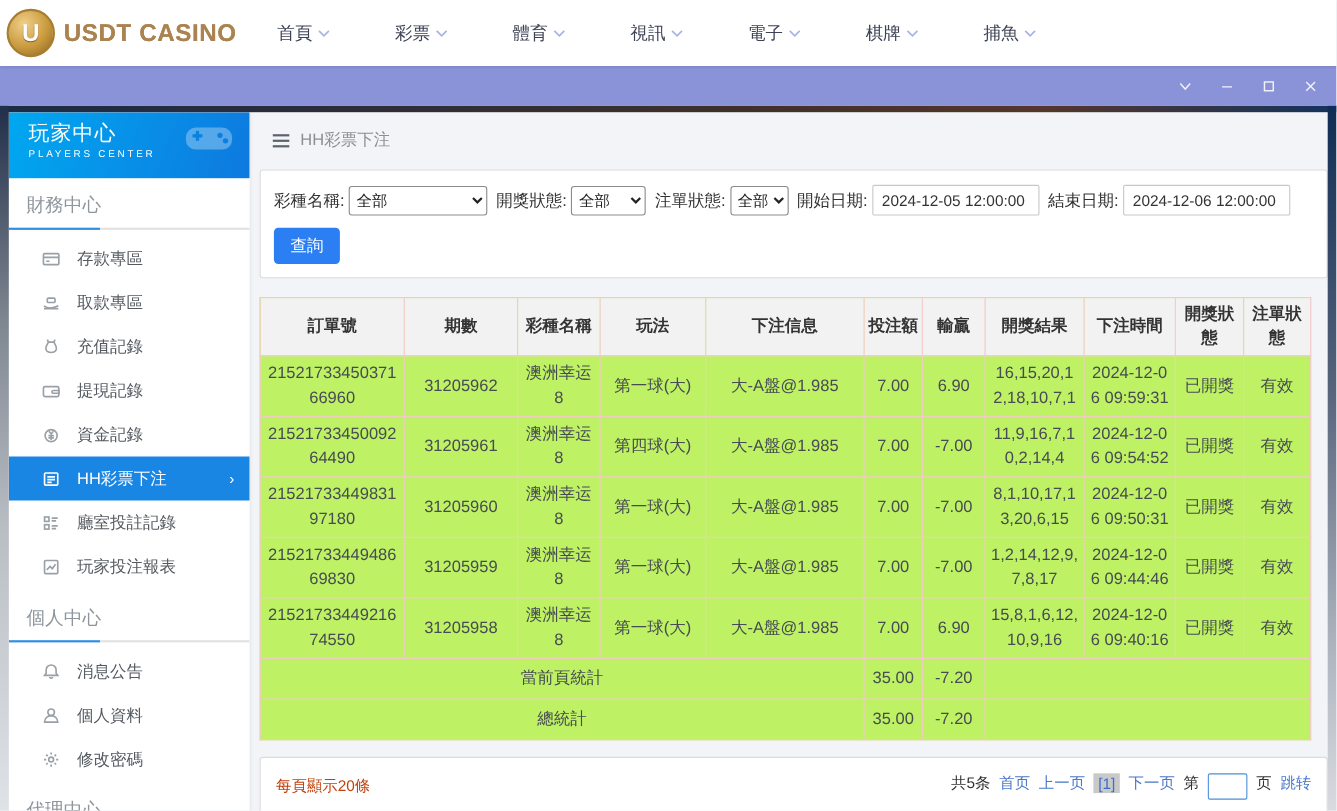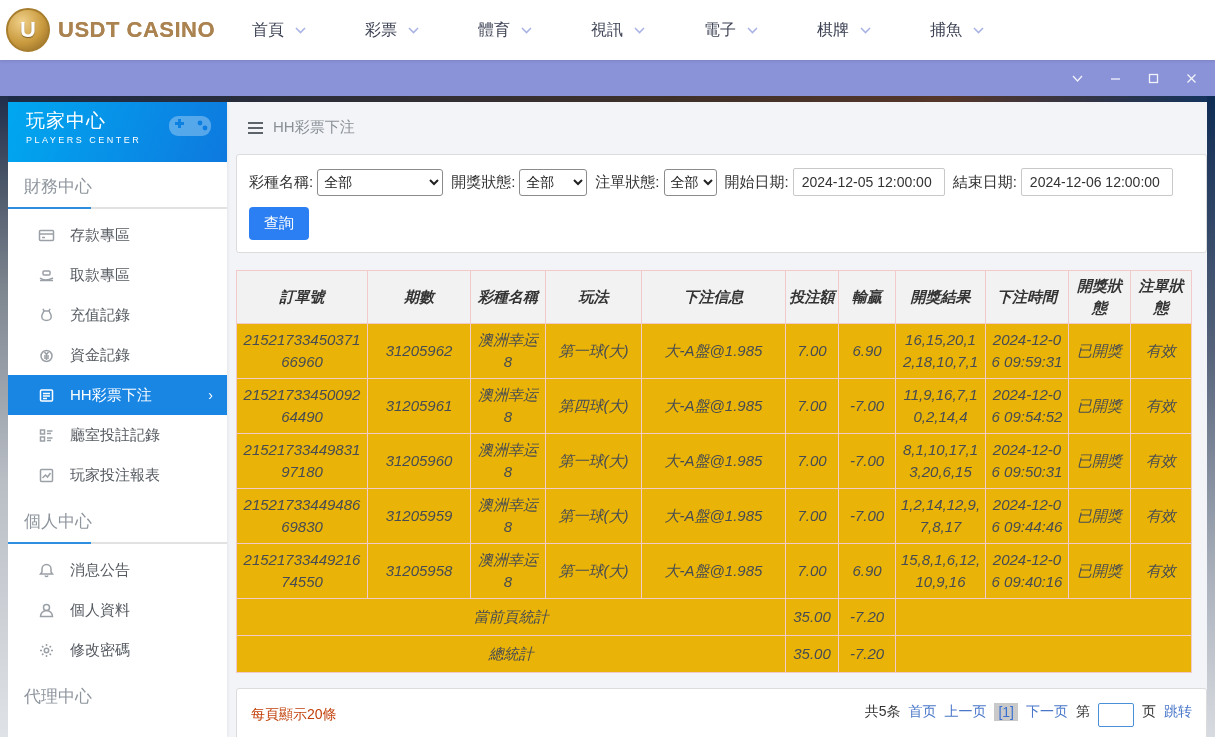--- a/index.html
+++ b/index.html
@@ -12,21 +12,21 @@
     display:flex; align-items:center; z-index:5; box-shadow:0 1px 3px rgba(0,0,0,.10); }
   .logo { display:flex; align-items:center; margin-left:6px; }
   .logo-coin { width:44px; height:44px; border-radius:50%;
     background:radial-gradient(circle at 35% 30%, #f0d08a, #c99a3e 55%, #8a6424);
     border:2px solid #a77d2e; display:flex; align-items:center; justify-content:center; }
   .logo-coin span { color:#fff; font-weight:bold; font-size:22px; text-shadow:0 1px 1px #7a5a20; }
   .logo-text { margin-left:8px; font-size:22px; font-weight:800; letter-spacing:.5px;
     background:linear-gradient(180deg,#c9a066,#8f6a3e); -webkit-background-clip:text;
     background-clip:text; color:#ab8350; }
   .mainnav { position:absolute; left:252px; top:0; height:60px; display:flex; align-items:center; gap:59px; }
-  .nav-item { display:flex; align-items:center; gap:11px; cursor:pointer; }
+  .nav-item { display:flex; align-items:center; gap:5px; cursor:pointer; }
   .nav-item .lbl { font-size:16px; color:#3d4254; }
   .chev { width:11px; height:7px; }
   .chev polyline { fill:none; stroke:#aab4e4; stroke-width:1.6; }
 
   
   .titlebar { position:absolute; left:0; top:60px; width:1215px; height:36px; background:#8a92d8;
     display:flex; align-items:center; justify-content:flex-end; gap:22px; padding-right:16px; z-index:4; }
   .winbtn { width:16px; height:16px; display:flex; align-items:center; justify-content:center; cursor:pointer; }
   .winbtn svg { width:13px; height:13px; }
   .winbtn svg * { stroke:#f2f3fb; stroke-width:1.3; fill:none; }
@@ -73,22 +73,22 @@
     height:27px; background:#fff; padding:0 2px; }
   .sel-lottery { width:126px; }
   .sel-draw { width:68px; }
   .sel-order { width:53px; }
   .date-input { width:152px; height:28px; border:1px solid #c8c8c8; border-radius:2px;
     font-size:14px; color:#333; padding:0 8px; font-family:"Liberation Sans",sans-serif; }
   .query-btn { margin-top:11px; background:#2b7ff2; color:#fff; border:none; border-radius:4px;
     font-size:15px; padding:7px 15px; cursor:pointer; }
 
   .table-wrap { margin-top:17px; }
-  table { border-collapse:collapse; table-layout:fixed; width:955px; background:#eab308;
-    border:1px solid #e0e0e0; font-size:15px; color:#474c52;font-style:italic; }
+  table { border-collapse:collapse; table-layout:fixed; width:955px; background:#bef264;
+    border:1px solid #e0e0e0; font-size:15px; color:#474c52; }
   col.c0{width:131px} col.c1{width:103px} col.c2{width:75px} col.c3{width:96px}
   col.c4{width:144px} col.c5{width:53px} col.c6{width:57px} col.c7{width:90px}
   col.c8{width:83px} col.c9{width:62px} col.c10{width:61px}
   th { background:#f2f2f2; font-weight:bold; color:#333; height:38px; }
   th, td { border:1px solid #f2caca; text-align:center; padding:4px 3px; word-break:break-all; line-height:1.45; }
   tbody td { height:55px; }
   tr.summary td { height:37px; word-break:keep-all; }
 
   .pager-card { margin-top:15px; height:54px; display:flex; align-items:center;
     justify-content:space-between; padding:0 14px; font-size:14px; }
@@ -217,20 +217,27 @@
             </svg></span>
         <span>取款專區</span>
       </div>
       <div class="side-item">
         <span class="ico"><svg viewBox="0 0 17 17">
               <path d="M6 4 L11 4 L13 8 Q14.5 13 8.5 13.5 Q2.5 13 4 8 Z"></path>
               <line x1="6" y1="4" x2="5" y2="1.8"></line>
               <line x1="11" y1="4" x2="12" y2="1.8"></line>
             </svg></span>
         <span>充值記錄</span>
+      </div>
+      <div class="side-item">
+        <span class="ico"><svg viewBox="0 0 17 17">
+              <rect x="1.5" y="4.5" width="14" height="9" rx="1.5"></rect>
+              <path d="M10.5 8 h5 v2.5 h-5 a1.25 1.25 0 0 1 0 -2.5 Z"></path>
+            </svg></span>
+        <span>提現記錄</span>
       </div>
       <div class="side-item">
         <span class="ico"><svg viewBox="0 0 17 17">
               <circle cx="8.5" cy="9" r="5.5"></circle>
               <path d="M6 9 h5 M6 11 h5 M8.5 9 v4 M6.5 5 l2 2.5 l2 -2.5"></path>
             </svg></span>
         <span>資金記錄</span>
       </div>
       <div class="side-item active">
         <span class="ico"><svg viewBox="0 0 17 17">

